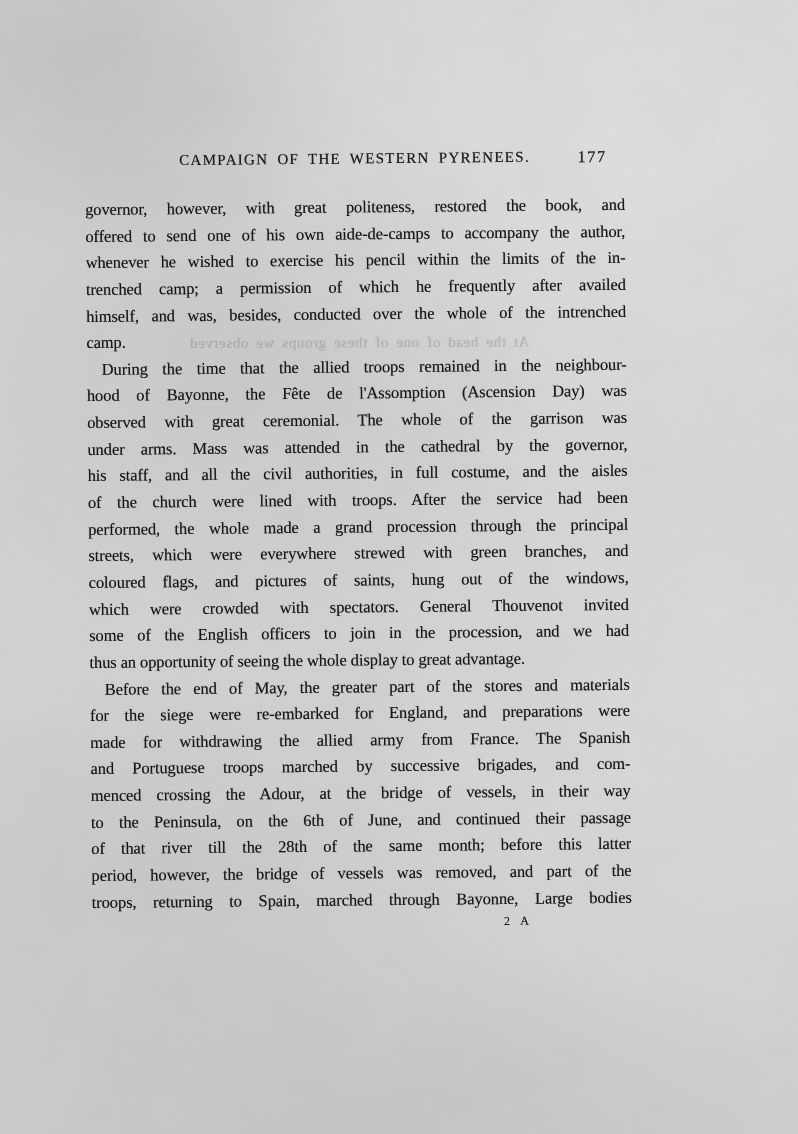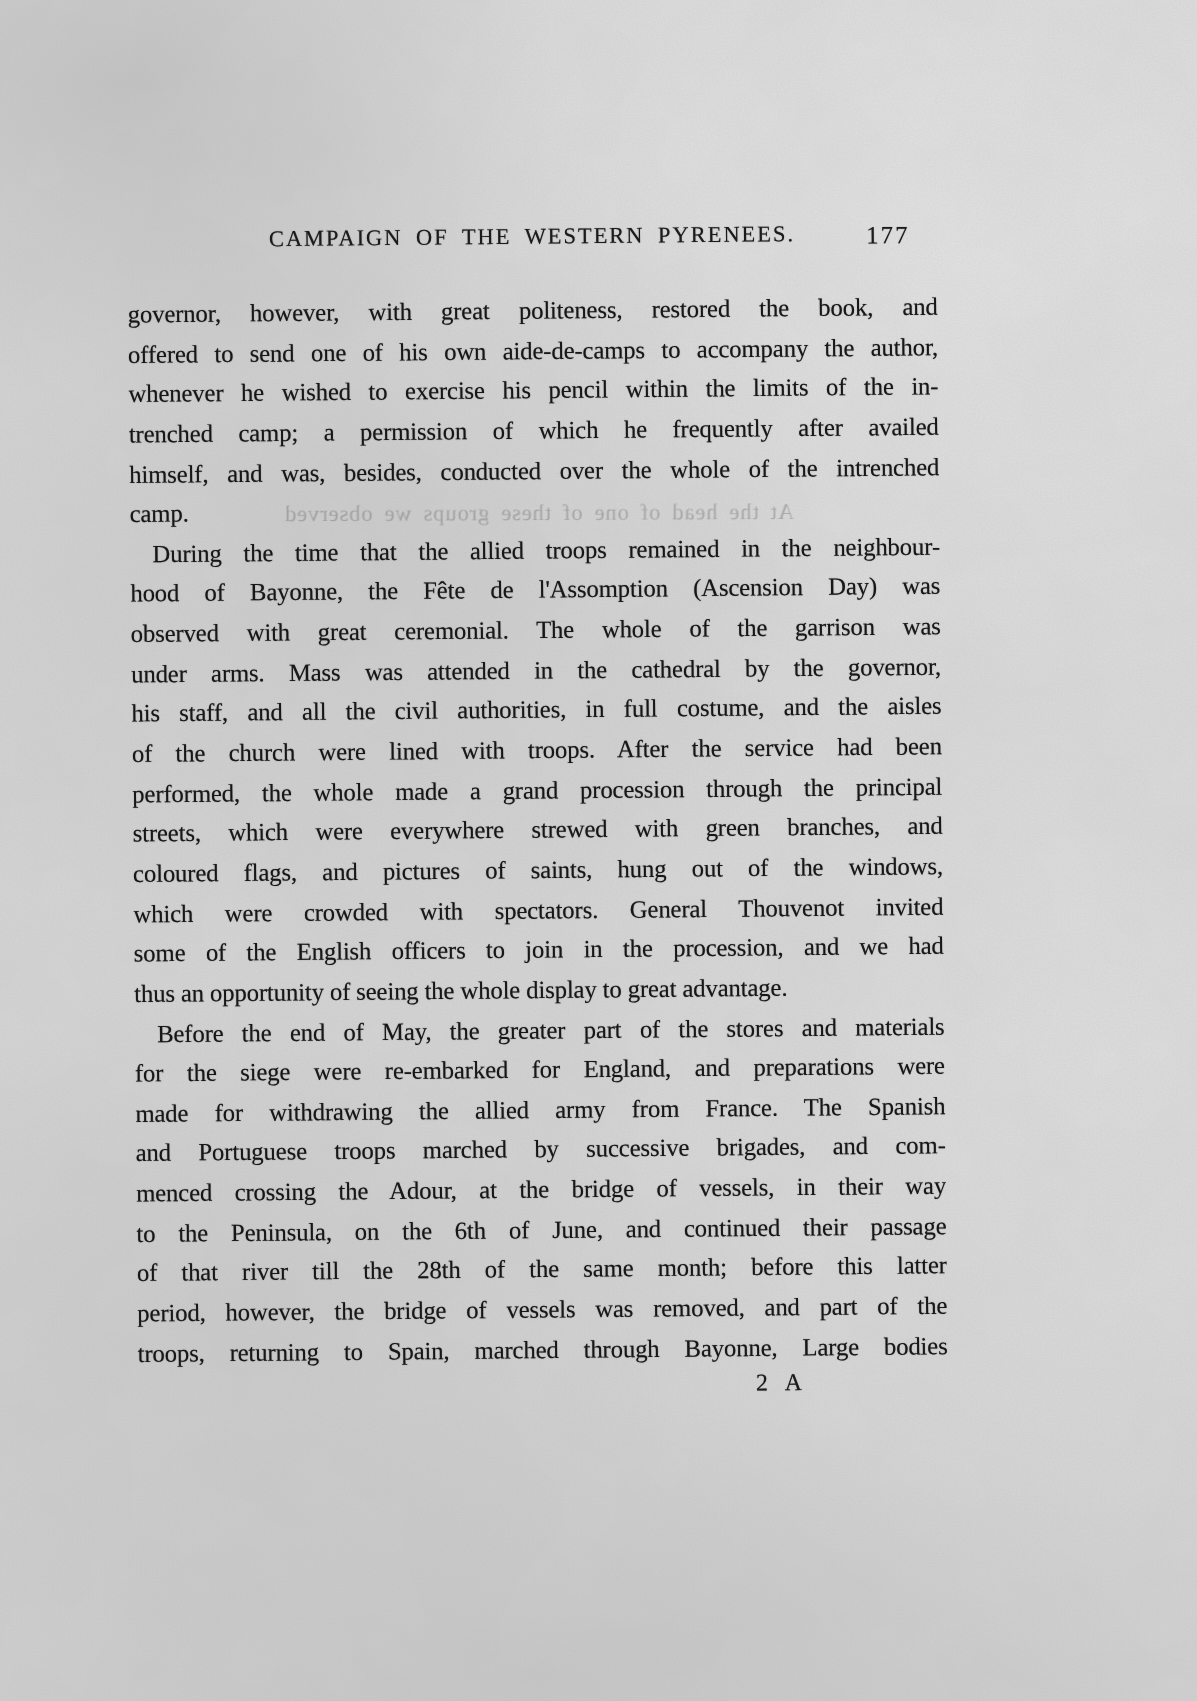--- a/index.html
+++ b/index.html
@@ -63,21 +63,21 @@
     position: absolute; top: 333px; left: 130px; width: 462px;
     font-size: 15px; line-height: 18px;
     color: rgba(70,70,70,0.30);
     transform: scaleX(-1) rotate(-0.3deg);
     filter: blur(0.5px);
     text-align: center; letter-spacing: 0.6px; word-spacing: 3px;
     white-space: nowrap; overflow: hidden;
   }
   .signature-mark {
     position: absolute; top: 915px; left: 500px;
-    font-size: 16px; letter-spacing: 4px;
+    font-size: 12px; letter-spacing: 4px;
     text-shadow: 0 0 0.6px rgba(25,25,25,0.6);
   }
 </style>
 </head>
 <body>
 
 <div class="paper"></div>
 
 <svg class="grain" width="798" height="1134" aria-hidden="true">
   <filter id="fineGrain">

